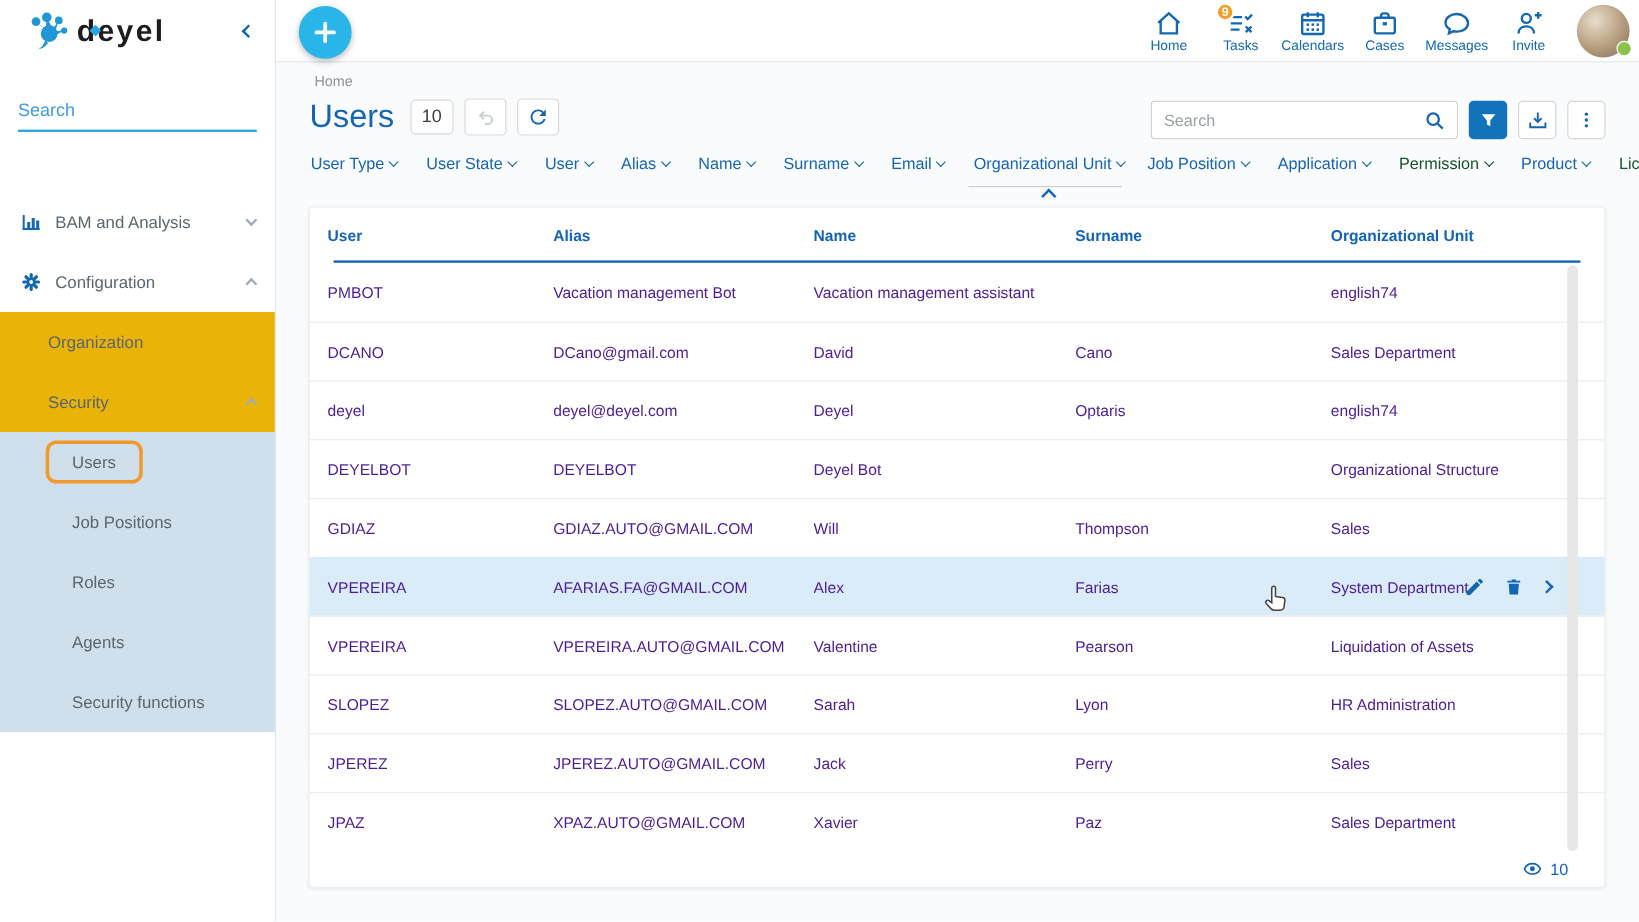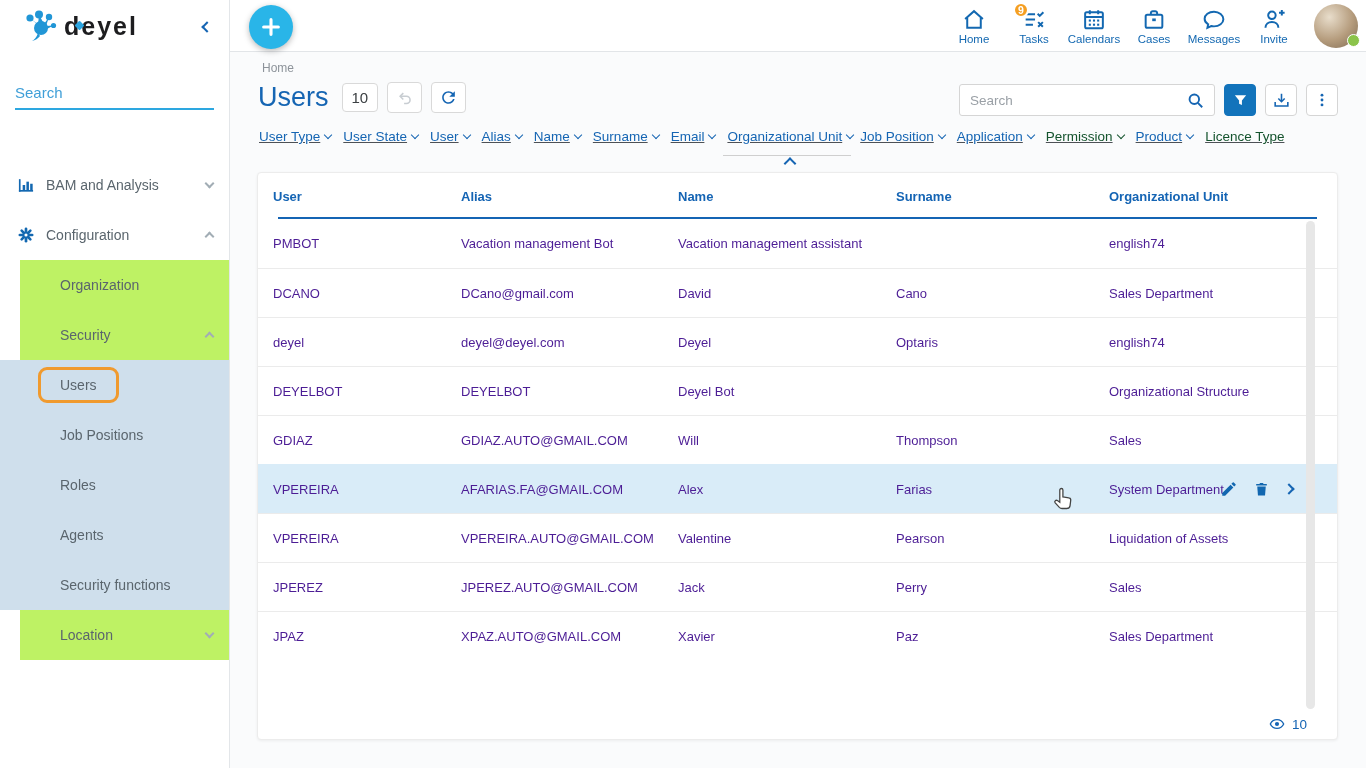--- a/index.html
+++ b/index.html
@@ -25,21 +25,21 @@
   .side-search { padding:30px 15px 0 15px; }
   .side-search-row { display:flex; align-items:center; border-bottom:2px solid #2da7e0; padding-bottom:5px; }
   .side-search-row input { flex:1; border:none; outline:none; font-size:15px; color:#3f9fd8; background:transparent; font-family:inherit; }
   .side-search-row input::placeholder { color:#3f9fd8; opacity:1; }
 
   .side-menu { margin-top:50px;text-align:center; }
   .side-item { height:50px; display:flex; align-items:center; font-size:14px; color:#5a656d; cursor:pointer; }
   .side-item.lv0 { padding:0 16px 0 15px; }
   .side-item.lv1 { padding:0 16px 0 40px; }
   .side-item.lv2 { padding:0 16px 0 60px; }
-  .side-item.bg1 { background:#bef264;margin-left:20px; }
+  .side-item.bg1 { background:#eab308; }
   .side-item.bg2 { background:#cfdfec; }
   .side-ic { width:22px; height:22px; display:inline-flex; align-items:center; justify-content:center; margin-right:9px; color:#1368b1; }
   .side-item .chev { color:#a2adb5; margin-left:auto; }
   .sel-box { border:3px solid #f09a2e; border-radius:9px; padding:7px 19px; margin-left:-22px; }
 
   
   .topbar { position:absolute; left:230px; top:0; right:0; height:52px; background:#fff; border-bottom:1px solid #e2e5e8; display:flex; align-items:center; justify-content:flex-end; padding-right:2px; z-index:4; }
   .plus-btn { position:absolute; left:19px; top:5px; width:44px; height:44px; border-radius:50%; background:#29b5e8; color:#fff; display:flex; align-items:center; justify-content:center; box-shadow:0 2px 6px rgba(0,0,0,.28); cursor:pointer; z-index:9; }
   .nav-item { width:60px; display:flex; flex-direction:column; align-items:center; color:#1368b1; cursor:pointer; }
   .nav-ic { position:relative; height:26px; display:flex; align-items:flex-end; }
@@ -59,21 +59,21 @@
 
   .toolbar-right { position:absolute; top:32px; right:28px; display:flex; align-items:center; gap:9px; }
   .search-box { width:256px; height:32px; border:1px solid #d5d5d5; border-radius:3px; background:#fff; display:flex; align-items:center; }
   .search-box input { flex:1; border:none; outline:none; padding:0 10px; font-size:13.5px; color:#5f6368; font-family:inherit; }
   .search-box input::placeholder { color:#9aa0a6; opacity:1; }
   .search-box .search-go { width:38px; height:100%; display:flex; align-items:center; justify-content:center; cursor:pointer; color:#1565b3; }
   .sq-btn { width:32px; height:32px; border-radius:4px; display:flex; align-items:center; justify-content:center; cursor:pointer; }
   .sq-btn.primary { background:#1273bb; border:1px solid #1273bb; }
   .sq-btn.ghost { background:#fff; border:1px solid #d5d5d5; color:#1565b3; }
 
-  .filter-row { position:absolute; left:29px; top:77px; right:28px; display:flex; gap:7px; font-size:13.5px;text-decoration:underline; }
+  .filter-row { position:absolute; left:29px; top:77px; right:28px; display:flex; gap:19px; font-size:13.5px; }
   .fchip { display:flex; align-items:center; gap:5px; color:#1565b3; cursor:pointer; position:relative; white-space:nowrap; }
   .fchip .chev { border-width:1.8px; width:6px; height:6px; }
   .fchip.disabled { color:#14532d; cursor:default; }
   .fchip.active::after { content:""; position:absolute; left:-4px; right:2px; bottom:-12px; border-bottom:1px solid #cfcfcf; }
   .fchip.active .caret-up { position:absolute; left:50%; bottom:-24px; width:9px; height:9px; border-left:2.4px solid #1565b3; border-top:2.4px solid #1565b3; transform:translateX(-50%) rotate(45deg); cursor:pointer; }
 
   
   .card { position:absolute; left:27px; top:120px; right:28px; height:568px; background:#fff; border:1px solid #ececec; border-radius:4px; box-shadow:0 1px 3px rgba(0,0,0,.06); }
   .tgrid { display:grid; grid-template-columns:188px 217px 218px 213px 1fr; padding-left:15px; align-items:center; }
   .thead { height:46px; position:relative; font-size:13px; font-weight:700; color:#1464b4; }
@@ -180,24 +180,20 @@
       <span>Job Positions</span>
     </div>
     <div class="side-item lv2 bg2">
       <span>Roles</span>
     </div>
     <div class="side-item lv2 bg2">
       <span>Agents</span>
     </div>
     <div class="side-item lv2 bg2">
       <span>Security functions</span>
-    </div>
-    <div class="side-item lv1 bg1">
-      <span>Location</span>
-      <span class="chev down"></span>
     </div>
   </div>
 </div>
 
 <div class="topbar">
   <div class="plus-btn">
     <svg width="22" height="22" viewBox="0 0 24 24">
         <path d="M12 4 v16 M4 12 h16" stroke="#fff" stroke-width="3.4" stroke-linecap="round"></path>
       </svg>
   </div>
@@ -488,20 +484,28 @@
 
         <div class="trow tgrid">
           <div class="cell c-user">VPEREIRA</div>
           <div class="cell c-alias">VPEREIRA.AUTO@GMAIL.COM</div>
           <div class="cell c-name">Valentine</div>
           <div class="cell c-surname">Pearson</div>
           <div class="cell c-org">Liquidation of Assets</div>
 
         </div>
 
+        <div class="trow tgrid">
+          <div class="cell c-user">SLOPEZ</div>
+          <div class="cell c-alias">SLOPEZ.AUTO@GMAIL.COM</div>
+          <div class="cell c-name">Sarah</div>
+          <div class="cell c-surname">Lyon</div>
+          <div class="cell c-org">HR Administration</div>
+
+        </div>
 
         <div class="trow tgrid">
           <div class="cell c-user">JPEREZ</div>
           <div class="cell c-alias">JPEREZ.AUTO@GMAIL.COM</div>
           <div class="cell c-name">Jack</div>
           <div class="cell c-surname">Perry</div>
           <div class="cell c-org">Sales</div>
 
         </div>
 

